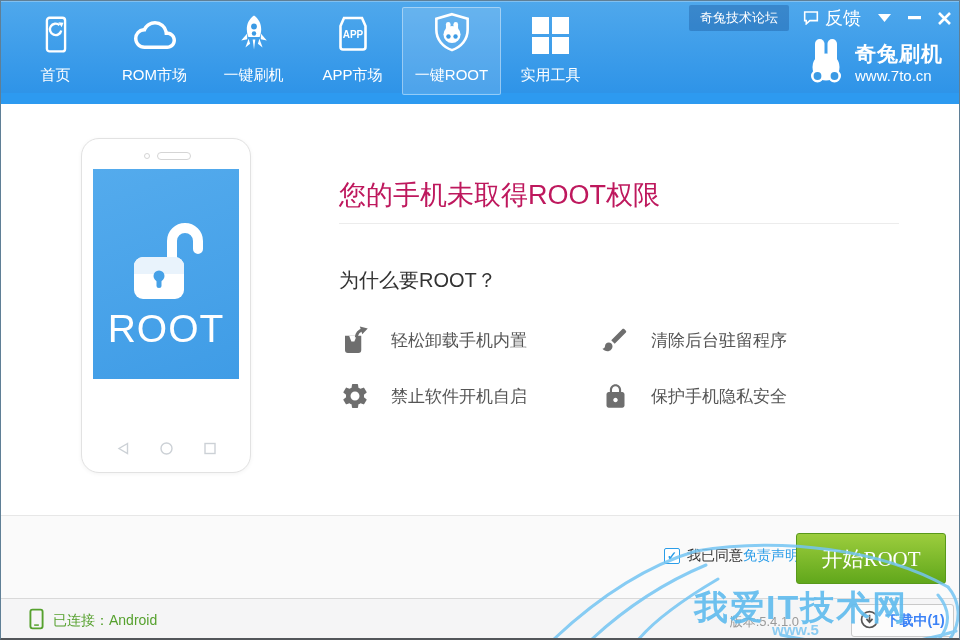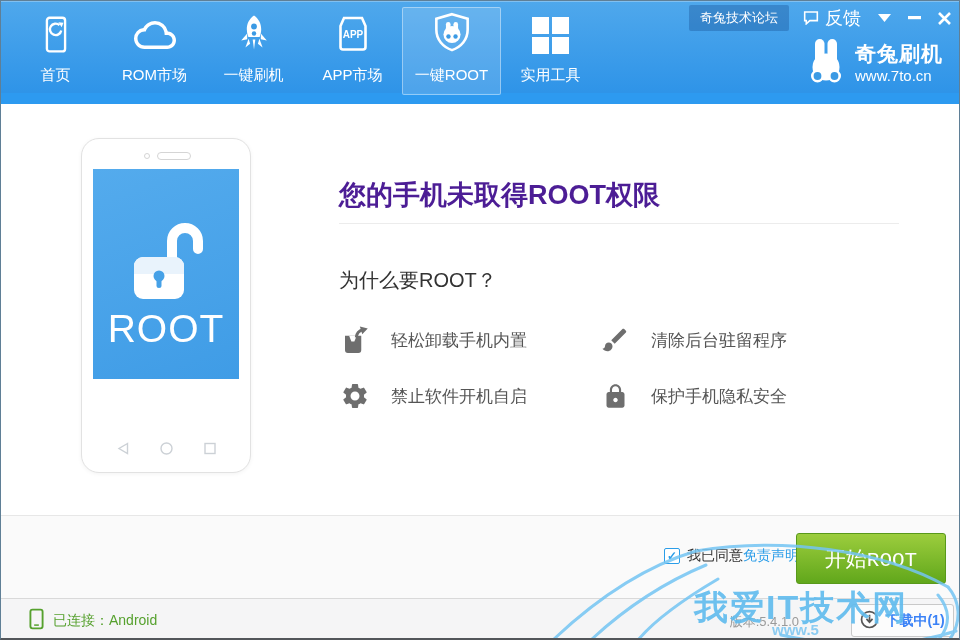--- a/index.html
+++ b/index.html
@@ -36,42 +36,42 @@
            border:1px solid #e2e2e2; border-radius:18px; box-shadow:0 1px 4px rgba(0,0,0,.05); }
   .ph-dot { position:absolute; left:62px; top:14px; width:6px; height:6px; border:1px solid #d5d5d5; border-radius:50%; }
   .ph-slot { position:absolute; left:75px; top:13px; width:34px; height:8px; border:1px solid #d5d5d5; border-radius:4px; }
   .ph-screen { position:absolute; left:11px; right:11px; top:30px; height:210px;
                background:linear-gradient(160deg,#54abed 0%, #3f9ce6 100%); }
   .ph-lock { position:absolute; left:50%; top:50px; transform:translateX(-50%); }
   .ph-root { position:absolute; left:0; right:0; top:138px; text-align:center; color:#fff;
              font-size:39px; letter-spacing:1px; }
   .ph-navrow { position:absolute; left:0; right:0; bottom:13px; display:flex; justify-content:center; gap:31px; }
 
-  .main-title { position:absolute; left:338px; top:73px; font-size:27px; font-weight:bold; color:#4c1d95; }
+  .main-title { position:absolute; left:338px; top:73px; font-size:27px; font-weight:normal; color:#be185d; }
   .main-divider { position:absolute; left:338px; right:60px; top:119px; height:1px; background:#ececec; }
   .main-subtitle { position:absolute; left:338px; top:163px; font-size:20px; color:#333; }
 
   .feature { position:absolute; display:flex; align-items:center; gap:20px; height:34px; }
   .feature .f-ic { width:32px; display:flex; justify-content:center; }
   .feature .f-label { font-size:17px; color:#555; }
   .f1 { left:338px; top:219px; } .f2 { left:598px; top:219px; }
   .f3 { left:338px; top:275px; } .f4 { left:598px; top:275px; }
 
   
   .actionbar { position:absolute; top:514px; left:0; right:0; height:83px; background:#fafafa;
                border-top:1px solid #e7e7e7; }
   .agree-row { position:absolute; left:663px; top:31px; display:flex; align-items:center; font-size:14px; color:#333; }
   .checkbox { width:16px; height:16px; background:#fff; border:1px solid #2b9de8; border-radius:2px;
               display:flex; align-items:center; justify-content:center; color:#2b9de8; font-size:12px;
               font-weight:bold; cursor:pointer; margin-right:7px; }
   .disclaimer { color:#2b9de8; cursor:pointer; text-decoration:none; }
   .start-btn { position:absolute; left:795px; top:17px; width:150px; height:51px;
                background:linear-gradient(180deg,#9ccd3d,#61a71b); border:1px solid #58991a; border-radius:3px;
                color:#fff; font-size:21px; display:flex; align-items:center; justify-content:center; cursor:pointer;
-               font-family:Liberation Mono, monospace; }
+               font-family:Liberation Serif, serif; }
 
   
   .statusbar { position:absolute; top:597px; left:0; right:0; bottom:0; background:#f5f5f6;
                border-top:1px solid #d9d9d9; }
   .conn { position:absolute; left:28px; top:9px; display:flex; align-items:center; gap:9px;
           color:#56a12e; font-size:14px; }
   .version { position:absolute; right:160px; top:14px; color:#9a9a9a; font-size:13px; }
   .dl-btn { position:absolute; right:5px; top:5px; width:103px; height:33px; background:#fcfcfc;
             border:1px solid #c9c9c9; border-radius:3px; display:flex; align-items:center; justify-content:center;
             gap:6px; font-size:14px; color:#3b82f6; cursor:pointer;font-weight:bold; }

